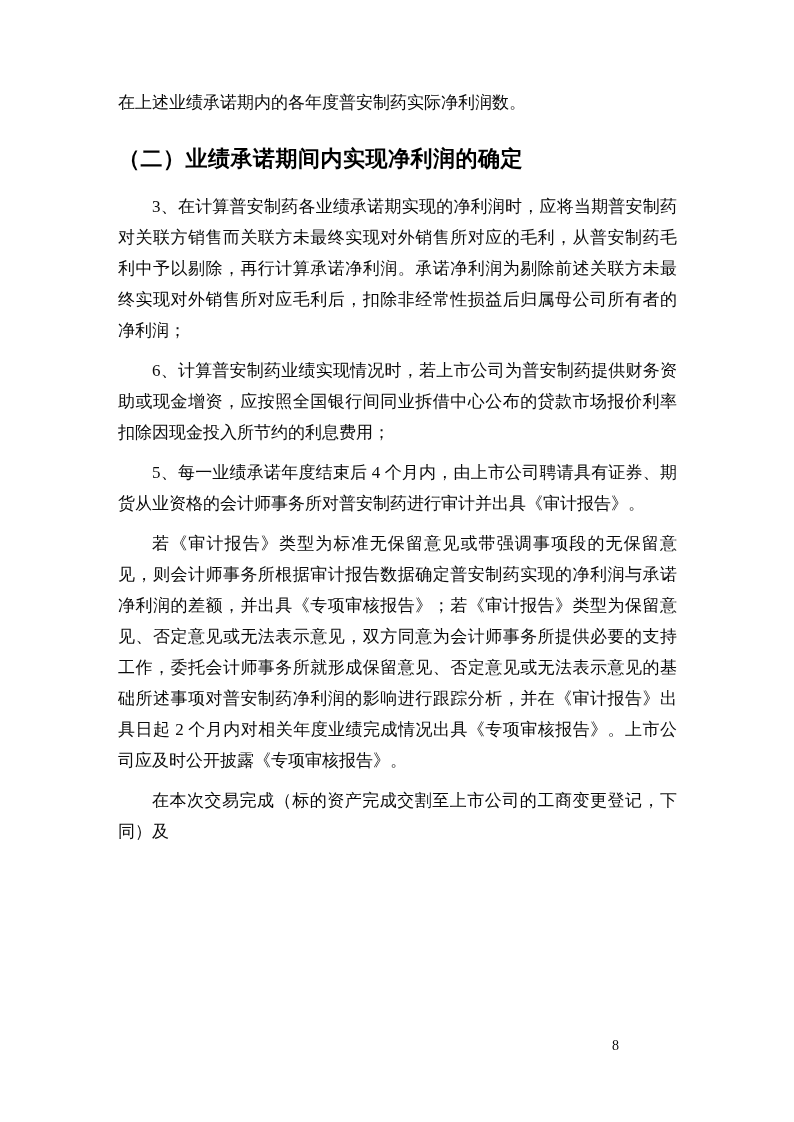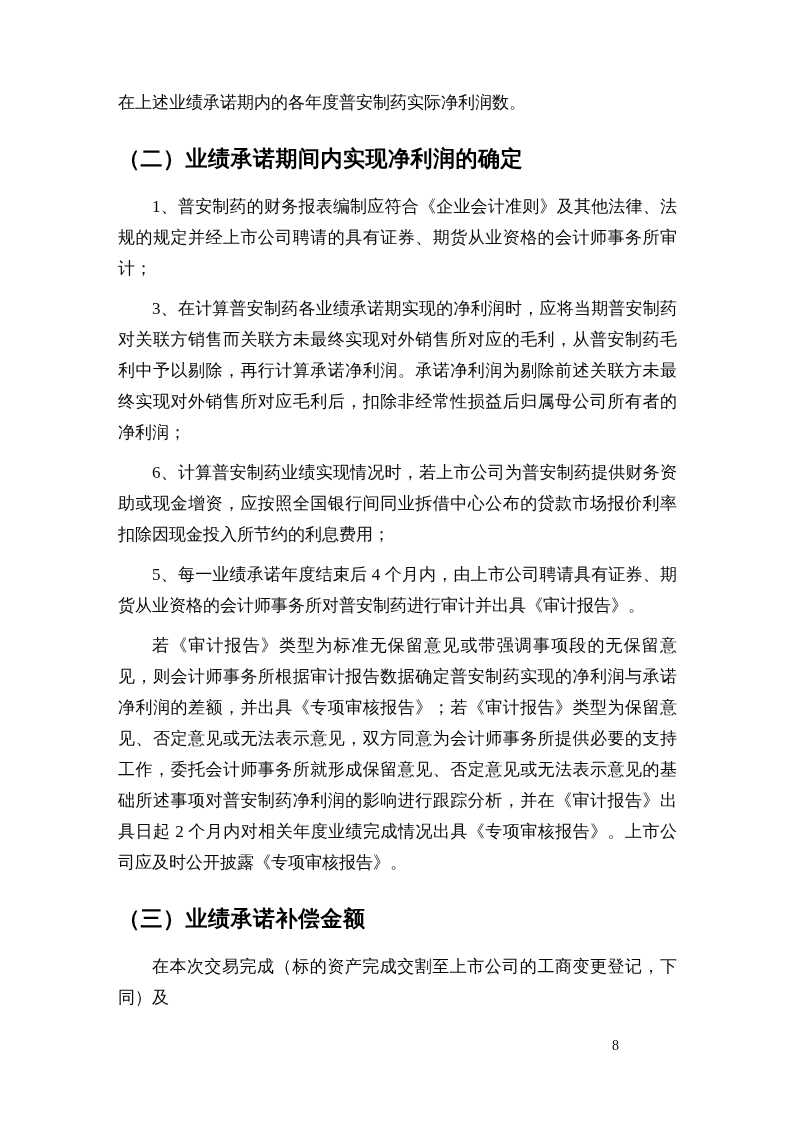--- a/index.html
+++ b/index.html
@@ -58,31 +58,29 @@
 <body>
 
 <div class="page">
   <div class="content">
 
     <p class="para no-indent">在上述业绩承诺期内的各年度普安制药实际净利润数。</p>
 
     <div class="section-heading">（二）业绩承诺期间内实现净利润的确定</div>
 
 
-    <p class="para">1、普安制药的财务报表编制应符合《企业会计准则》及其他法律、法规的规定并经上市公司聘请的具有证券、期货从业资格的会计师事务所审计；</p>
 
 
     <p class="para">3、在计算普安制药各业绩承诺期实现的净利润时，应将当期普安制药对关联方销售而关联方未最终实现对外销售所对应的毛利，从普安制药毛利中予以剔除，再行计算承诺净利润。承诺净利润为剔除前述关联方未最终实现对外销售所对应毛利后，扣除非经常性损益后归属母公司所有者的净利润；</p>
 
     <p class="para">6、计算普安制药业绩实现情况时，若上市公司为普安制药提供财务资助或现金增资，应按照全国银行间同业拆借中心公布的贷款市场报价利率扣除因现金投入所节约的利息费用；</p>
 
     <p class="para">5、每一业绩承诺年度结束后 4 个月内，由上市公司聘请具有证券、期货从业资格的会计师事务所对普安制药进行审计并出具《审计报告》。</p>
 
     <p class="para">若《审计报告》类型为标准无保留意见或带强调事项段的无保留意见，则会计师事务所根据审计报告数据确定普安制药实现的净利润与承诺净利润的差额，并出具《专项审核报告》；若《审计报告》类型为保留意见、否定意见或无法表示意见，双方同意为会计师事务所提供必要的支持工作，委托会计师事务所就形成保留意见、否定意见或无法表示意见的基础所述事项对普安制药净利润的影响进行跟踪分析，并在《审计报告》出具日起 2 个月内对相关年度业绩完成情况出具《专项审核报告》。上市公司应及时公开披露《专项审核报告》。</p>
 
-    <div class="section-heading">（三）业绩承诺补偿金额</div>
 
     <p class="para">在本次交易完成（标的资产完成交割至上市公司的工商变更登记，下同）及</p>
 
   </div>
 
   <div class="page-number">8</div>
 </div>
 
 </body></html>

